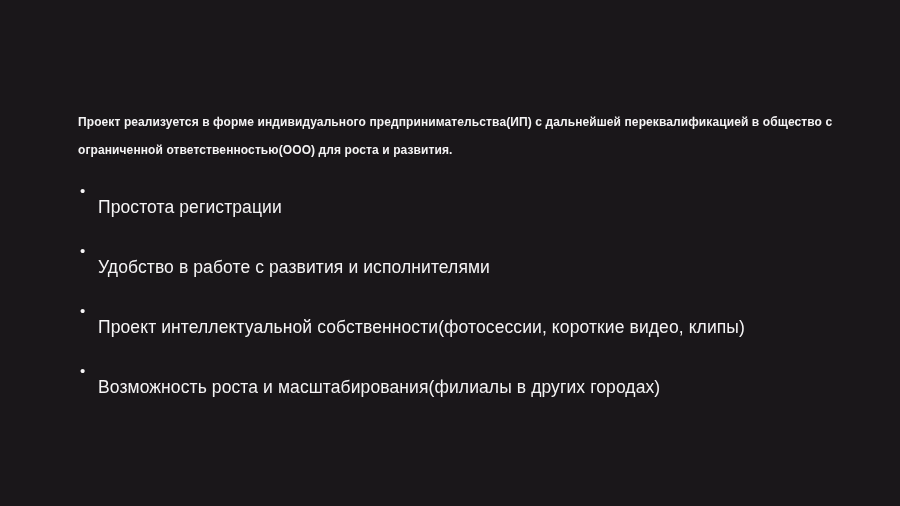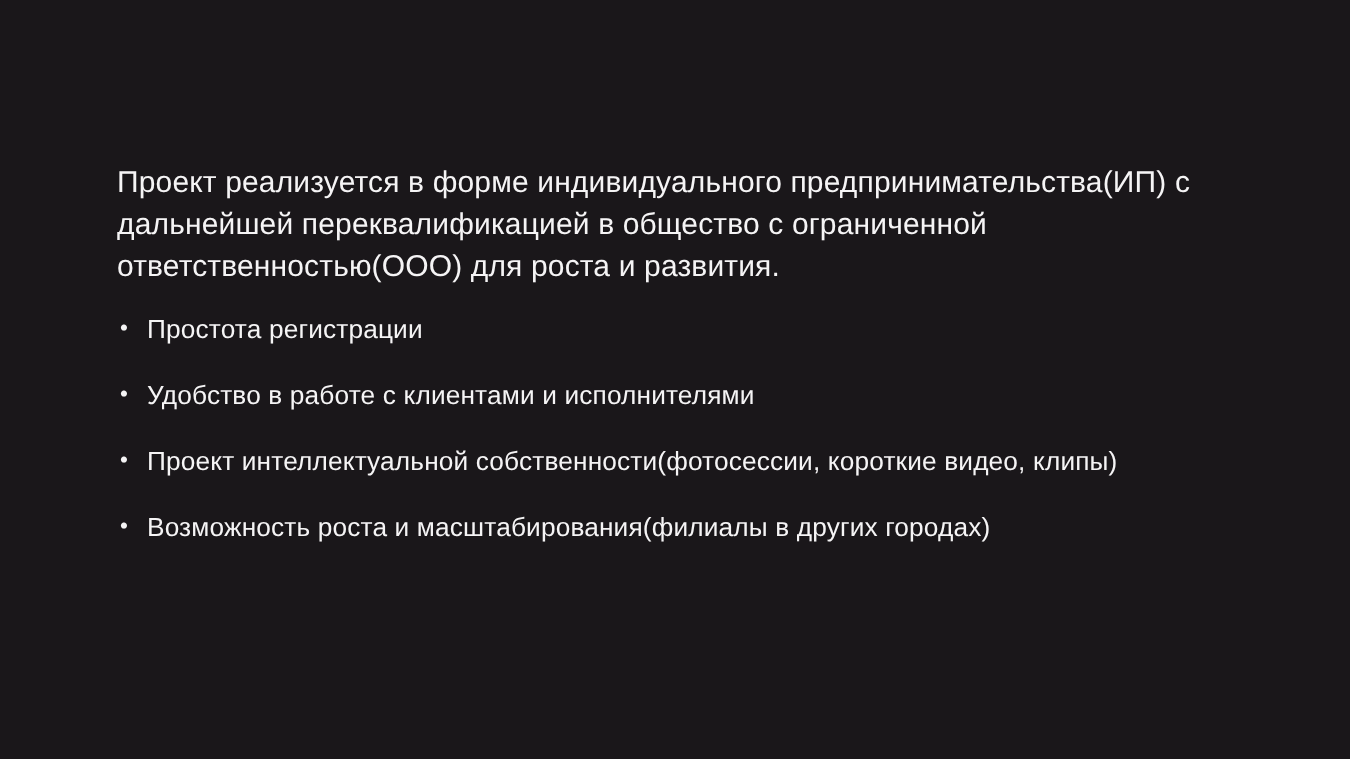--- a/index.html
+++ b/index.html
@@ -19,23 +19,23 @@
       -webkit-font-smoothing: antialiased;
     }
     .content {
       position: absolute;
       left: 78px;
       top: 108px;
       width: 790px;
     }
     .intro {
       margin: 0;
-      font-size: 20px;
+      font-size: 12px;
       line-height: 28px;
-      font-weight: 400;
+      font-weight: 700;
       letter-spacing: 0.1px;
     }
     .bullets {
       list-style: none;
       margin: 13px 0 0 0;
       padding: 0;
     }
     .bullet-item {
       display: flex;
       align-items: flex-start;
@@ -48,38 +48,39 @@
       flex: 0 0 20px;
       width: 20px;
       font-size: 15px;
       line-height: 28px;
       text-align: left;
       padding-left: 2px;
       user-select: none;
     }
     .bullet-text {
       flex: 1 1 auto;
+      margin-top: 16px;
     }
   </style>
 </head>
 <body>
 
 <div class="slide">
   <div class="content">
 
     <p class="intro">Проект реализуется в форме индивидуального предпринимательства(ИП) с дальнейшей переквалификацией в общество с ограниченной ответственностью(ООО) для роста и развития.</p>
 
     <ul class="bullets">
       <li class="bullet-item">
         <span class="bullet-dot">•</span>
         <span class="bullet-text">Простота регистрации</span>
       </li>
       <li class="bullet-item">
         <span class="bullet-dot">•</span>
-        <span class="bullet-text">Удобство в работе с клиентами и исполнителями</span>
+        <span class="bullet-text">Удобство в работе с развития и исполнителями</span>
       </li>
       <li class="bullet-item">
         <span class="bullet-dot">•</span>
         <span class="bullet-text">Проект интеллектуальной собственности(фотосессии, короткие видео, клипы)</span>
       </li>
       <li class="bullet-item">
         <span class="bullet-dot">•</span>
         <span class="bullet-text">Возможность роста и масштабирования(филиалы в других городах)</span>
       </li>
     </ul>

